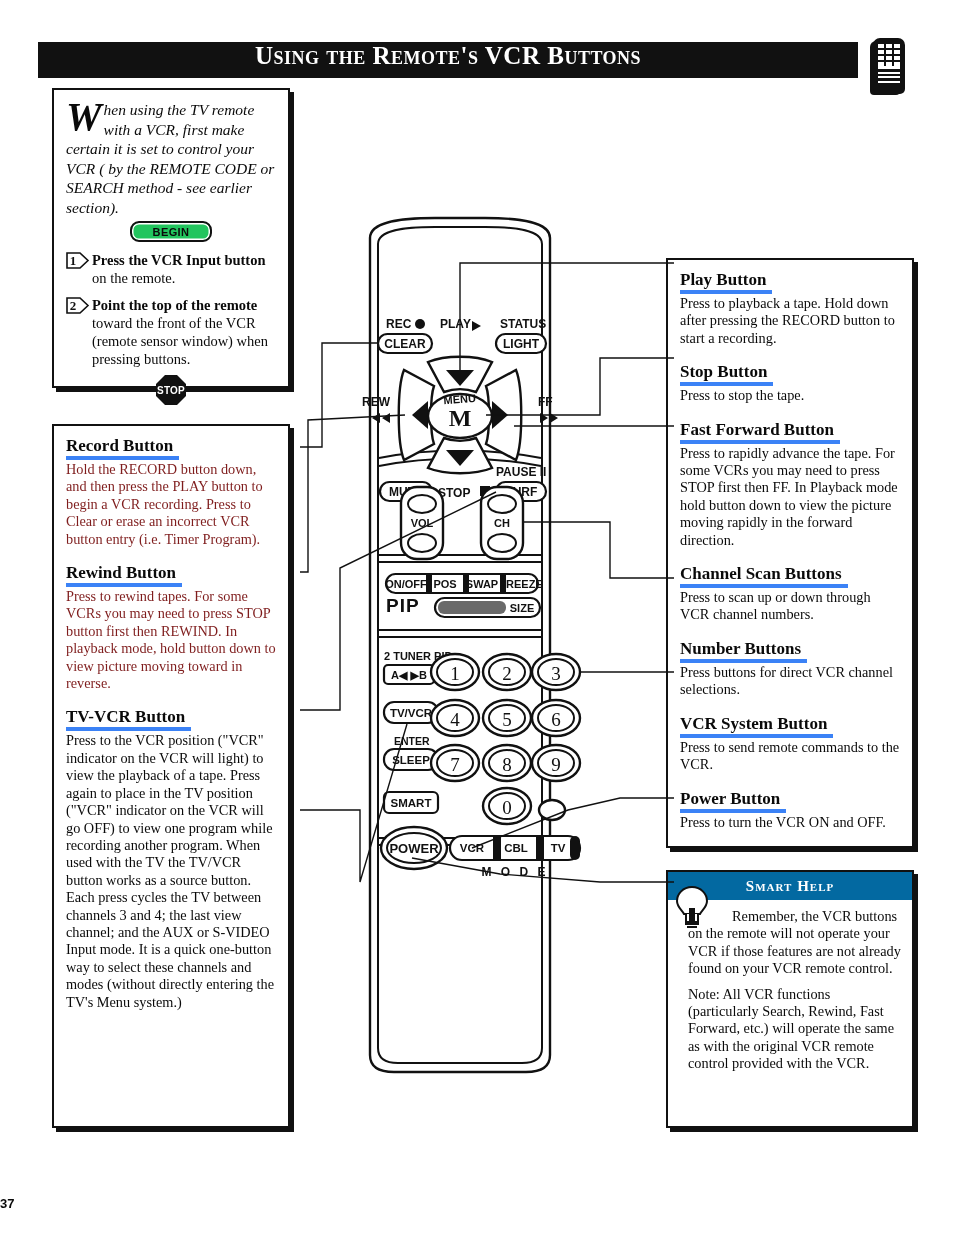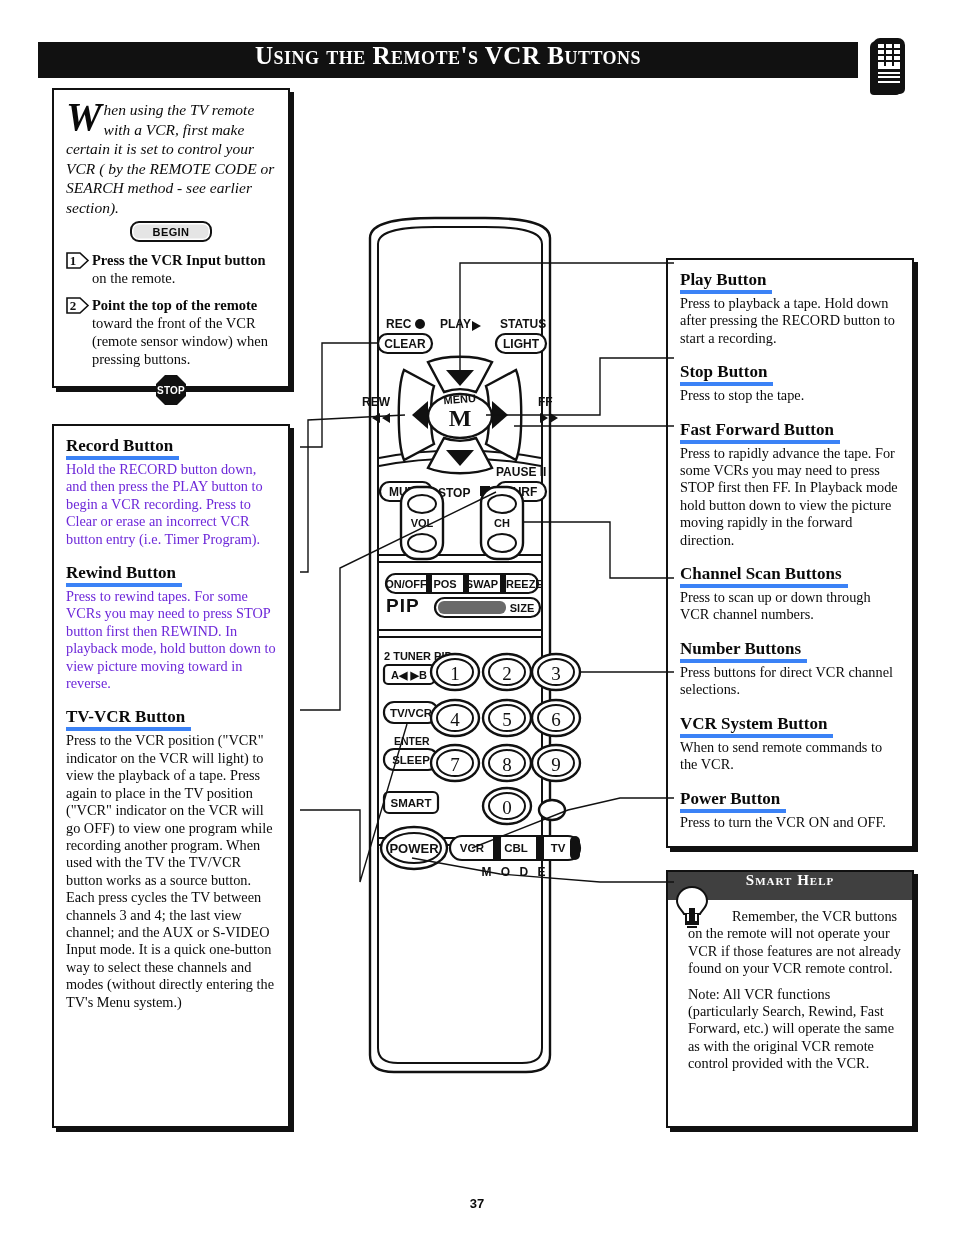--- a/index.html
+++ b/index.html
@@ -78,21 +78,21 @@
     font-family: "Liberation Serif", serif;
     font-weight: bold; font-style: italic;
     font-size: 40px; line-height: 33px;
     padding: 0 2px 0 0;
   }
   .begin-pill {
     margin: 4px auto 2px auto;
     width: 78px; height: 17px;
     border: 2px solid #111; border-radius: 9px;
     display: flex; align-items: center; justify-content: center;
-    background: #e5e5e5;
+    background: #22c55e;
     box-shadow: inset 0 0 0 1.5px #fff;
   }
   .begin-pill span {
     font-family: "Liberation Sans", sans-serif;
     font-weight: bold; font-size: 11px; letter-spacing: 0.4px;
   }
   .step {
     position: relative;
     margin-top: 9px;
     padding-left: 26px;
@@ -133,27 +133,27 @@
     display: inline-block;
     padding-right: 6px;
     line-height: 20px;
   }
   .callout p {
     margin: 0;
     font-family: "Liberation Serif", serif;
     font-size: 14.3px;
     line-height: 17.4px;
   }
-  .callout p.faded { color: #6d28d9; }
+  .callout p.faded { color: #7f1d1d; }
 
   
   #smart-help-box { left: 666px; top: 870px; width: 248px; height: 258px; }
   .sh-bar {
-    background: #404040; height: 28px;
-    display: flex; justify-content: center;
+    background: #0369a1; height: 28px;
+    display: flex; align-items: center; justify-content: center;
   }
   .sh-bar span {
     color: #fff;
     font-family: "Liberation Serif", serif;
     font-weight: bold; font-size: 15px;
     font-variant: small-caps; letter-spacing: 1px;
   }
   .sh-body { padding: 8px 10px 8px 20px; position: relative; }
   .sh-body p {
     margin: 0 0 8px 0;
@@ -170,21 +170,21 @@
   
   #remote-diagram {
     position: absolute; left: 300px; top: 210px;
     width: 380px; height: 880px;
   }
   #remote-diagram svg { display:block; }
 
   
   .page-number {
     position: absolute; left: 0; right: 0; top: 1196px;
-    text-align: center;
+    text-align: left;
     font-family: "Liberation Sans", sans-serif;
     font-weight: bold; font-size: 13px;
   }
 </style>
 </head>
 <body>
 
 <div class="page">
 
   <div class="header-bar">
@@ -284,21 +284,21 @@
       <div class="callout">
         <h3>Channel Scan Buttons</h3>
         <p>Press to scan up or down through VCR channel numbers.</p>
       </div>
       <div class="callout">
         <h3>Number Buttons</h3>
         <p>Press buttons for direct VCR channel selections.</p>
       </div>
       <div class="callout">
         <h3>VCR System Button</h3>
-        <p>When to send remote commands to the VCR.</p>
+        <p>Press to send remote commands to the VCR.</p>
       </div>
       <div class="callout">
         <h3>Power Button</h3>
         <p>Press to turn the VCR ON and OFF.</p>
       </div>
     </div>
   </div>
 
   <div class="box" id="smart-help-box">
     <div class="sh-bar">

